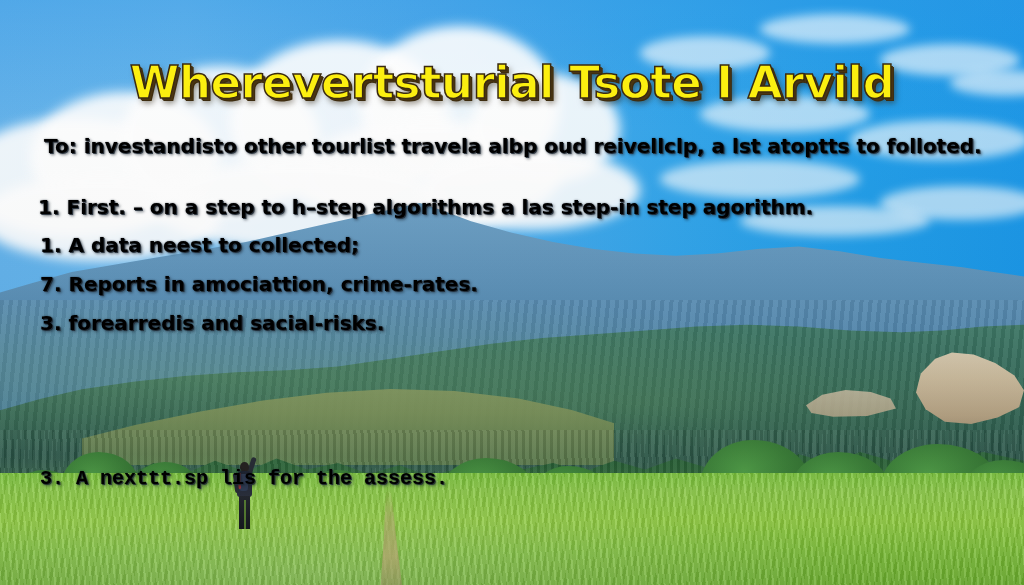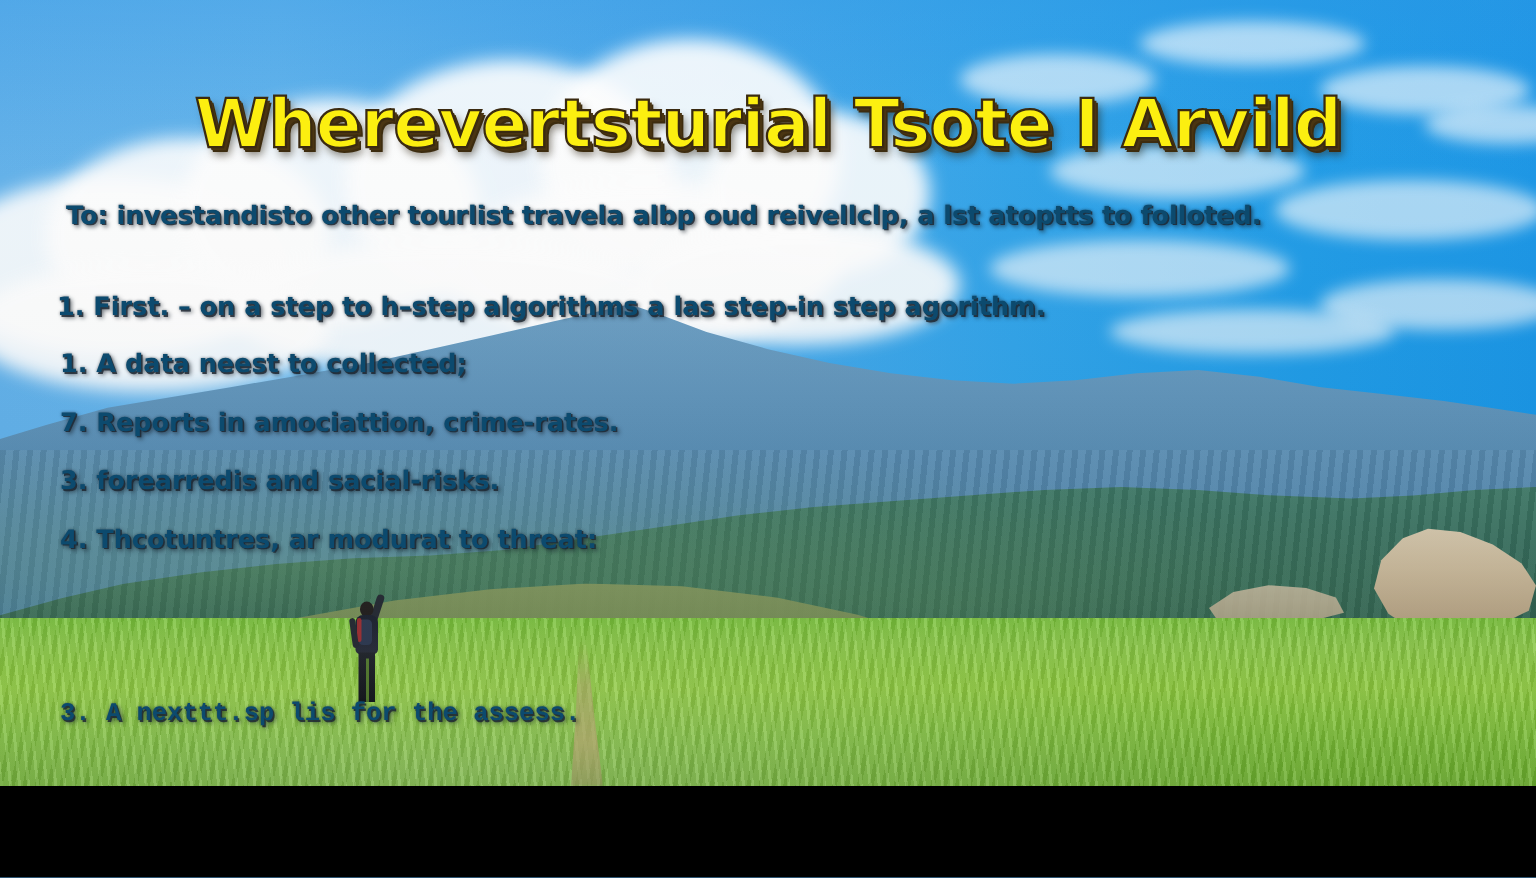--- a/index.html
+++ b/index.html
@@ -8,21 +8,21 @@
     margin: 0; padding: 0;
     background: #000;
   }
   body {
     font-family: "Liberation Sans", sans-serif;
   }
 
   #banner {
     position: relative;
     width: 1024px;
-    height: 524px;
+    height: 585px;
     overflow: hidden;
     background: #5bace9;
   }
 
   
   .sky {
     position: absolute;
     left: 0; top: 0;
     width: 100%; height: 58%;
     background: linear-gradient(to right,
@@ -192,22 +192,22 @@
        2px 2px 0 #4a3512,
        3px 3px 0 #3d2c0f,
        4px 5px 6px rgba(40,28,8,.55);
     white-space: nowrap;
     font-family: "DejaVu Sans", sans-serif;
   }
 
   .body-text {
     position:absolute;
     left: 38px;
-    color: #0c4a6e;
-    font-size: 17px;
+    color: #000000;
+    font-size: 20px;
     font-weight: 600;
     text-shadow:
        1px 1px 0 rgba(30,40,50,.85),
        2px 2px 3px rgba(20,30,40,.60),
        0 0 2px rgba(25,35,45,.55);
     white-space: nowrap;
     font-family: "DejaVu Sans", sans-serif;
   }
 
   .intro-1 { top: 134px; left: 44px; }
@@ -302,18 +302,17 @@
   <div class="body-text intro-1">To: investandisto other tourlist travela albp oud reivellclp, a lst atoptts to folloted.</div>
 
   <div class="body-text intro-2">1. First. – on a step to h–step algorithms a las step-in step agorithm.</div>
 
   <div class="body-text list-item li-1">1. A data neest to collected;</div>
 
   <div class="body-text list-item li-2">7. Reports in amociattion, crime-rates.</div>
 
   <div class="body-text list-item li-3">3. forearredis and sacial-risks.</div>
 
-  <div class="body-text list-item li-4">4. Thcotuntres, ar modurat to threat:</div>
 
 
   <div class="body-text tail">3. A nexttt.sp lis for the assess.</div>
 
 </div>
 
 </body></html>

